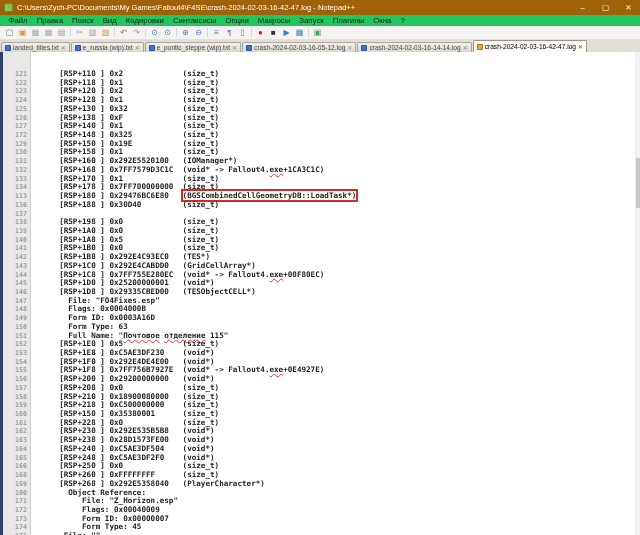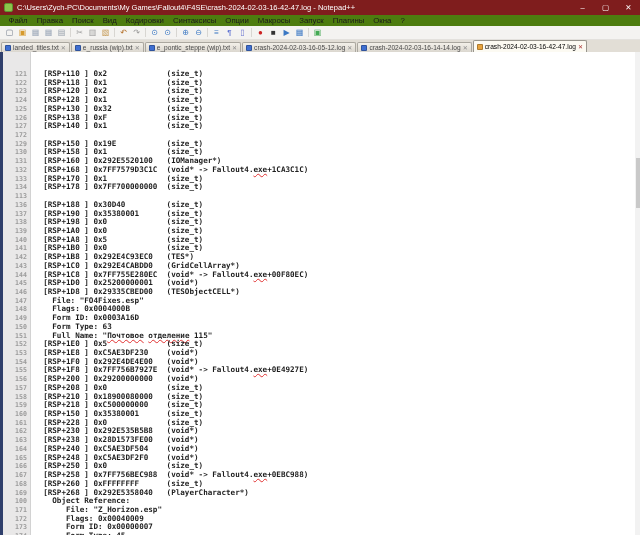--- a/index.html
+++ b/index.html
@@ -1,29 +1,29 @@
 <!DOCTYPE html>
 <html><head>
 <meta charset="utf-8">
 <style>
   html,body{margin:0;padding:0;}
   body{width:640px;height:535px;overflow:hidden;background:#fff;
        font-family:"Liberation Sans",sans-serif;-webkit-font-smoothing:antialiased;}
 
   
-  .titlebar{height:15px;background:#7f1d1d;display:flex;align-items:center;color:#fff;}
+  .titlebar{height:15px;background:#a16207;display:flex;align-items:center;color:#fff;}
   .app-icon{width:9px;height:9px;margin:0 4px 0 4px;background:#8cc44b;border-radius:2px;
             border:1px solid #5e9330;box-sizing:border-box;flex:0 0 auto;}
   .title-text{font-size:7.5px;flex:1;white-space:nowrap;overflow:hidden;}
   .win-controls{display:flex;height:15px;}
   .win-btn{width:23px;height:15px;display:flex;align-items:center;justify-content:center;
            font-size:7.5px;color:#fff;}
 
   
-  .menubar{height:11px;background:#4d7c0f;display:flex;align-items:center;
+  .menubar{height:11px;background:#22c55e;display:flex;align-items:center;
            font-size:7.8px;color:#1a1a1a;padding-left:4px;}
   .menu-item{padding:0 4.5px;white-space:nowrap;}
 
   
   .toolbar{height:13px;background:#f4f3f1;display:flex;align-items:center;
            padding-left:3px;border-bottom:1px solid #e3e1dd;}
   .tb-icon{width:11px;height:11px;display:flex;align-items:center;justify-content:center;
            font-size:8px;line-height:11px;margin:0 1px;}
   .tb-sep{width:1px;height:9px;background:#d8d6d2;margin:0 2px;}
 
@@ -43,21 +43,21 @@
   
   .editor{position:relative;height:484px;background:#fff;overflow:hidden;
           font-family:"DejaVu Sans Mono",monospace;}
   .mstrip{position:absolute;left:0;top:0;bottom:0;width:3px;background:#2f3f6b;}
   .gutterbg{position:absolute;left:3px;top:0;bottom:0;width:27px;background:#e9e8e8;
             border-right:1px solid #d2d2d2;}
   .lines{position:absolute;left:0;top:18px;right:5px;font-weight:bold;}
   .row{height:8.727px;line-height:8.727px;display:flex;white-space:pre;}
   .ln{width:27px;margin-left:3px;text-align:right;padding-right:3px;box-sizing:border-box;
       font-size:6.6px;color:#9a9a9a;flex:0 0 auto;}
-  .lt{font-size:7.6px;color:#1d1d1d;padding-left:4px;}
+  .lt{font-size:7.6px;color:#1d1d1d;padding-left:20px;}
   .sq{text-decoration:underline;text-decoration-style:wavy;text-decoration-color:#e03131;
       text-decoration-thickness:1px;text-underline-offset:1px;}
   .redbox{outline:2px solid #d42a20;outline-offset:0px;}
   .scrollbar{position:absolute;right:0;top:0;bottom:0;width:5px;background:#f2f2f2;}
   .thumb{position:absolute;top:106px;height:50px;left:0.5px;width:4px;background:#c9c9c9;}
 </style>
 </head>
 <body>
 
 <div>
@@ -156,30 +156,30 @@
     <div class="mstrip"></div>
     <div class="gutterbg"></div>
     <div class="lines">
         <div class="row"><span class="ln">121</span><span class="lt">  [RSP+110 ] 0x2             (size_t)</span></div>
         <div class="row"><span class="ln">122</span><span class="lt">  [RSP+118 ] 0x1             (size_t)</span></div>
         <div class="row"><span class="ln">123</span><span class="lt">  [RSP+120 ] 0x2             (size_t)</span></div>
         <div class="row"><span class="ln">124</span><span class="lt">  [RSP+128 ] 0x1             (size_t)</span></div>
         <div class="row"><span class="ln">125</span><span class="lt">  [RSP+130 ] 0x32            (size_t)</span></div>
         <div class="row"><span class="ln">126</span><span class="lt">  [RSP+138 ] 0xF             (size_t)</span></div>
         <div class="row"><span class="ln">127</span><span class="lt">  [RSP+140 ] 0x1             (size_t)</span></div>
-        <div class="row"><span class="ln">172</span></div>
+        <div class="row"><span class="ln">172</span><span class="lt">  [RSP+148 ] 0x325           (size_t)</span></div>
         <div class="row"><span class="ln">129</span><span class="lt">  [RSP+150 ] 0x19E           (size_t)</span></div>
         <div class="row"><span class="ln">130</span><span class="lt">  [RSP+158 ] 0x1             (size_t)</span></div>
         <div class="row"><span class="ln">131</span><span class="lt">  [RSP+160 ] 0x292E5520100   (IOManager*)</span></div>
         <div class="row"><span class="ln">132</span><span class="lt">  [RSP+168 ] 0x7FF7579D3C1C  (void* -&gt; Fallout4.<span class="sq">exe</span>+1CA3C1C)</span></div>
         <div class="row"><span class="ln">133</span><span class="lt">  [RSP+170 ] 0x1             (size_t)</span></div>
         <div class="row"><span class="ln">134</span><span class="lt">  [RSP+178 ] 0x7FF700000000  (size_t)</span></div>
-        <div class="row"><span class="ln">113</span></div>
+        <div class="row"><span class="ln">113</span><span class="lt">  [RSP+180 ] 0x29476BC6E80   <span class="redbox">(BGSCombinedCellGeometryDB::LoadTask*)</span></span></div>
         <div class="row"><span class="ln">136</span><span class="lt">  [RSP+188 ] 0x30D40         (size_t)</span></div>
-        <div class="row"><span class="ln">137</span><span class="lt">  [RSP+190 ] 0x35380001      (size_t)</span></div>
+        <div class="row"><span class="ln">137</span></div>
         <div class="row"><span class="ln">138</span><span class="lt">  [RSP+198 ] 0x0             (size_t)</span></div>
         <div class="row"><span class="ln">139</span><span class="lt">  [RSP+1A0 ] 0x0             (size_t)</span></div>
         <div class="row"><span class="ln">140</span><span class="lt">  [RSP+1A8 ] 0x5             (size_t)</span></div>
         <div class="row"><span class="ln">141</span><span class="lt">  [RSP+1B0 ] 0x0             (size_t)</span></div>
         <div class="row"><span class="ln">142</span><span class="lt">  [RSP+1B8 ] 0x292E4C93EC0   (TES*)</span></div>
         <div class="row"><span class="ln">143</span><span class="lt">  [RSP+1C0 ] 0x292E4CABDD0   (GridCellArray*)</span></div>
         <div class="row"><span class="ln">144</span><span class="lt">  [RSP+1C8 ] 0x7FF755E280EC  (void* -&gt; Fallout4.<span class="sq">exe</span>+00F80EC)</span></div>
         <div class="row"><span class="ln">145</span><span class="lt">  [RSP+1D0 ] 0x25200000001   (void*)</span></div>
         <div class="row"><span class="ln">146</span><span class="lt">  [RSP+1D8 ] 0x29335CBED00   (TESObjectCELL*)</span></div>
         <div class="row"><span class="ln">147</span><span class="lt">    File: "FO4Fixes.esp"</span></div>
@@ -195,21 +195,20 @@
         <div class="row"><span class="ln">157</span><span class="lt">  [RSP+208 ] 0x0             (size_t)</span></div>
         <div class="row"><span class="ln">158</span><span class="lt">  [RSP+210 ] 0x18900080000   (size_t)</span></div>
         <div class="row"><span class="ln">159</span><span class="lt">  [RSP+218 ] 0xC500000000    (size_t)</span></div>
         <div class="row"><span class="ln">160</span><span class="lt">  [RSP+150 ] 0x35380001      (size_t)</span></div>
         <div class="row"><span class="ln">161</span><span class="lt">  [RSP+228 ] 0x0             (size_t)</span></div>
         <div class="row"><span class="ln">162</span><span class="lt">  [RSP+230 ] 0x292E535B5B8   (void*)</span></div>
         <div class="row"><span class="ln">163</span><span class="lt">  [RSP+238 ] 0x28D1573FE00   (void*)</span></div>
         <div class="row"><span class="ln">164</span><span class="lt">  [RSP+240 ] 0xC5AE3DF504    (void*)</span></div>
         <div class="row"><span class="ln">165</span><span class="lt">  [RSP+248 ] 0xC5AE3DF2F0    (void*)</span></div>
         <div class="row"><span class="ln">166</span><span class="lt">  [RSP+250 ] 0x0             (size_t)</span></div>
-        <div class="row"><span class="ln">167</span><span class="lt">  [RSP+258 ] 0x7FF756BEC988  (void* -&gt; Fallout4.<span class="sq">exe</span>+0EBC988)</span></div>
         <div class="row"><span class="ln">168</span><span class="lt">  [RSP+260 ] 0xFFFFFFFF      (size_t)</span></div>
         <div class="row"><span class="ln">169</span><span class="lt">  [RSP+268 ] 0x292E5358040   (PlayerCharacter*)</span></div>
         <div class="row"><span class="ln">100</span><span class="lt">    Object Reference:</span></div>
         <div class="row"><span class="ln">171</span><span class="lt">       File: "Z_Horizon.esp"</span></div>
         <div class="row"><span class="ln">172</span><span class="lt">       Flags: 0x00040009</span></div>
         <div class="row"><span class="ln">173</span><span class="lt">       Form ID: 0x00000007</span></div>
         <div class="row"><span class="ln">174</span><span class="lt">       Form Type: 45</span></div>
         <div class="row"><span class="ln">175</span><span class="lt">   File: ""</span></div>
       </div>
     <div class="scrollbar">

